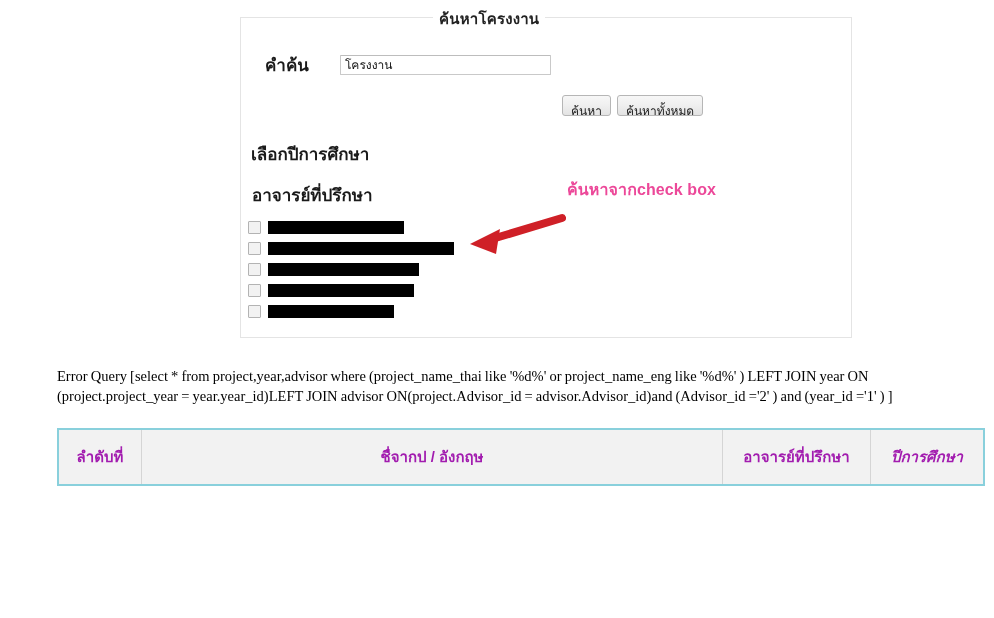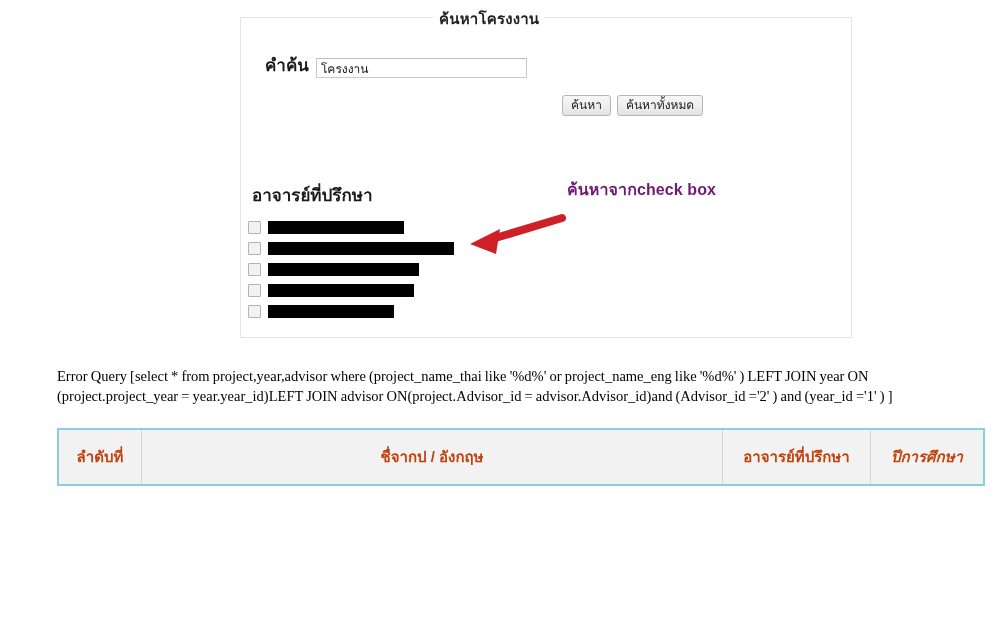--- a/index.html
+++ b/index.html
@@ -40,21 +40,22 @@
     white-space: nowrap;
     letter-spacing: .2px;
   }
 
   
   #keyword-row {
     position: absolute;
     left: 24px;
     top: 33px;
     display: flex;
-    align-items: flex-end;
+    align-items: center;
+    gap: 24px;
   }
   #keyword-label {
     font-size: 17px;
     font-weight: bold;
     color: #1a1a1a;
     margin-right: 7px;
     white-space: nowrap;
   }
   #keyword-input {
     width: 211px;
@@ -79,21 +80,21 @@
     display: flex;
     gap: 6px;
   }
   .btn {
     font-family: "Liberation Sans", sans-serif;
     font-size: 12px;
     color: #1b1b1b;
     background: linear-gradient(to bottom, #f7f7f7 0%, #efefef 50%, #e3e3e3 100%);
     border: 1px solid #b6b6b6;
     border-radius: 3px;
-    padding: 2px 8px 3px 8px;
+    padding: 8px 8px 3px 8px;
     height: 21px;
     box-sizing: border-box;
     cursor: pointer;
     line-height: 14px;
     white-space: nowrap;
   }
 
   
   #year-row {
     position: absolute;
@@ -183,21 +184,21 @@
   }
 
   
   #annotation-text {
     position: absolute;
     left: 567px;
     top: 177px;
     font-family: "Liberation Sans", sans-serif;
     font-size: 16px;
     font-weight: bold;
-    color: #701a75;
+    color: #ec4899;
     white-space: nowrap;
     letter-spacing: .1px;
   }
   #annotation-arrow {
     position: absolute;
     left: 466px;
     top: 212px;
     width: 100px;
     height: 48px;
     pointer-events: none;
@@ -228,21 +229,21 @@
     background: #f2f2f2;
     table-layout: fixed;
   }
   #results-table th {
     background: #f2f2f2;
     border-left: 1px solid #d5d5d5;
     border-right: 1px solid #d5d5d5;
     font-family: "Liberation Sans", sans-serif;
     font-size: 15px;
     font-weight: bold;
-    color: #c2410c;
+    color: #a21caf;
     height: 54px;
     padding: 0 6px;
     vertical-align: middle;
   }
   #results-table th:first-child { border-left: none; }
   #results-table th:last-child { border-right: none; }
   .col-index  { width: 70px;  text-align: center; }
   .col-name   { width: 568px; text-align: center; }
   .col-advisor{ width: 135px; text-align: center; }
   .col-year   { width: 100px; text-align: center; font-style: italic; }
@@ -258,20 +259,21 @@
     <span id="keyword-label">คำค้น</span>
     <input id="keyword-input" type="text" value="โครงงาน" style="">
   </div>
 
   <div id="buttons-row">
     <button class="btn">ค้นหา</button>
     <button class="btn">ค้นหาทั้งหมด</button>
   </div>
 
   <div id="year-row">
+    <span id="year-label">เลือกปีการศึกษา</span>
   </div>
 
   <div id="advisor-label">อาจารย์ที่ปรึกษา</div>
 
   <div id="advisor-list">
       <div class="advisor-item">
         <span class="advisor-checkbox"></span>
         <span class="advisor-redaction" style="width: 136px;"></span>
       </div>
       <div class="advisor-item">

